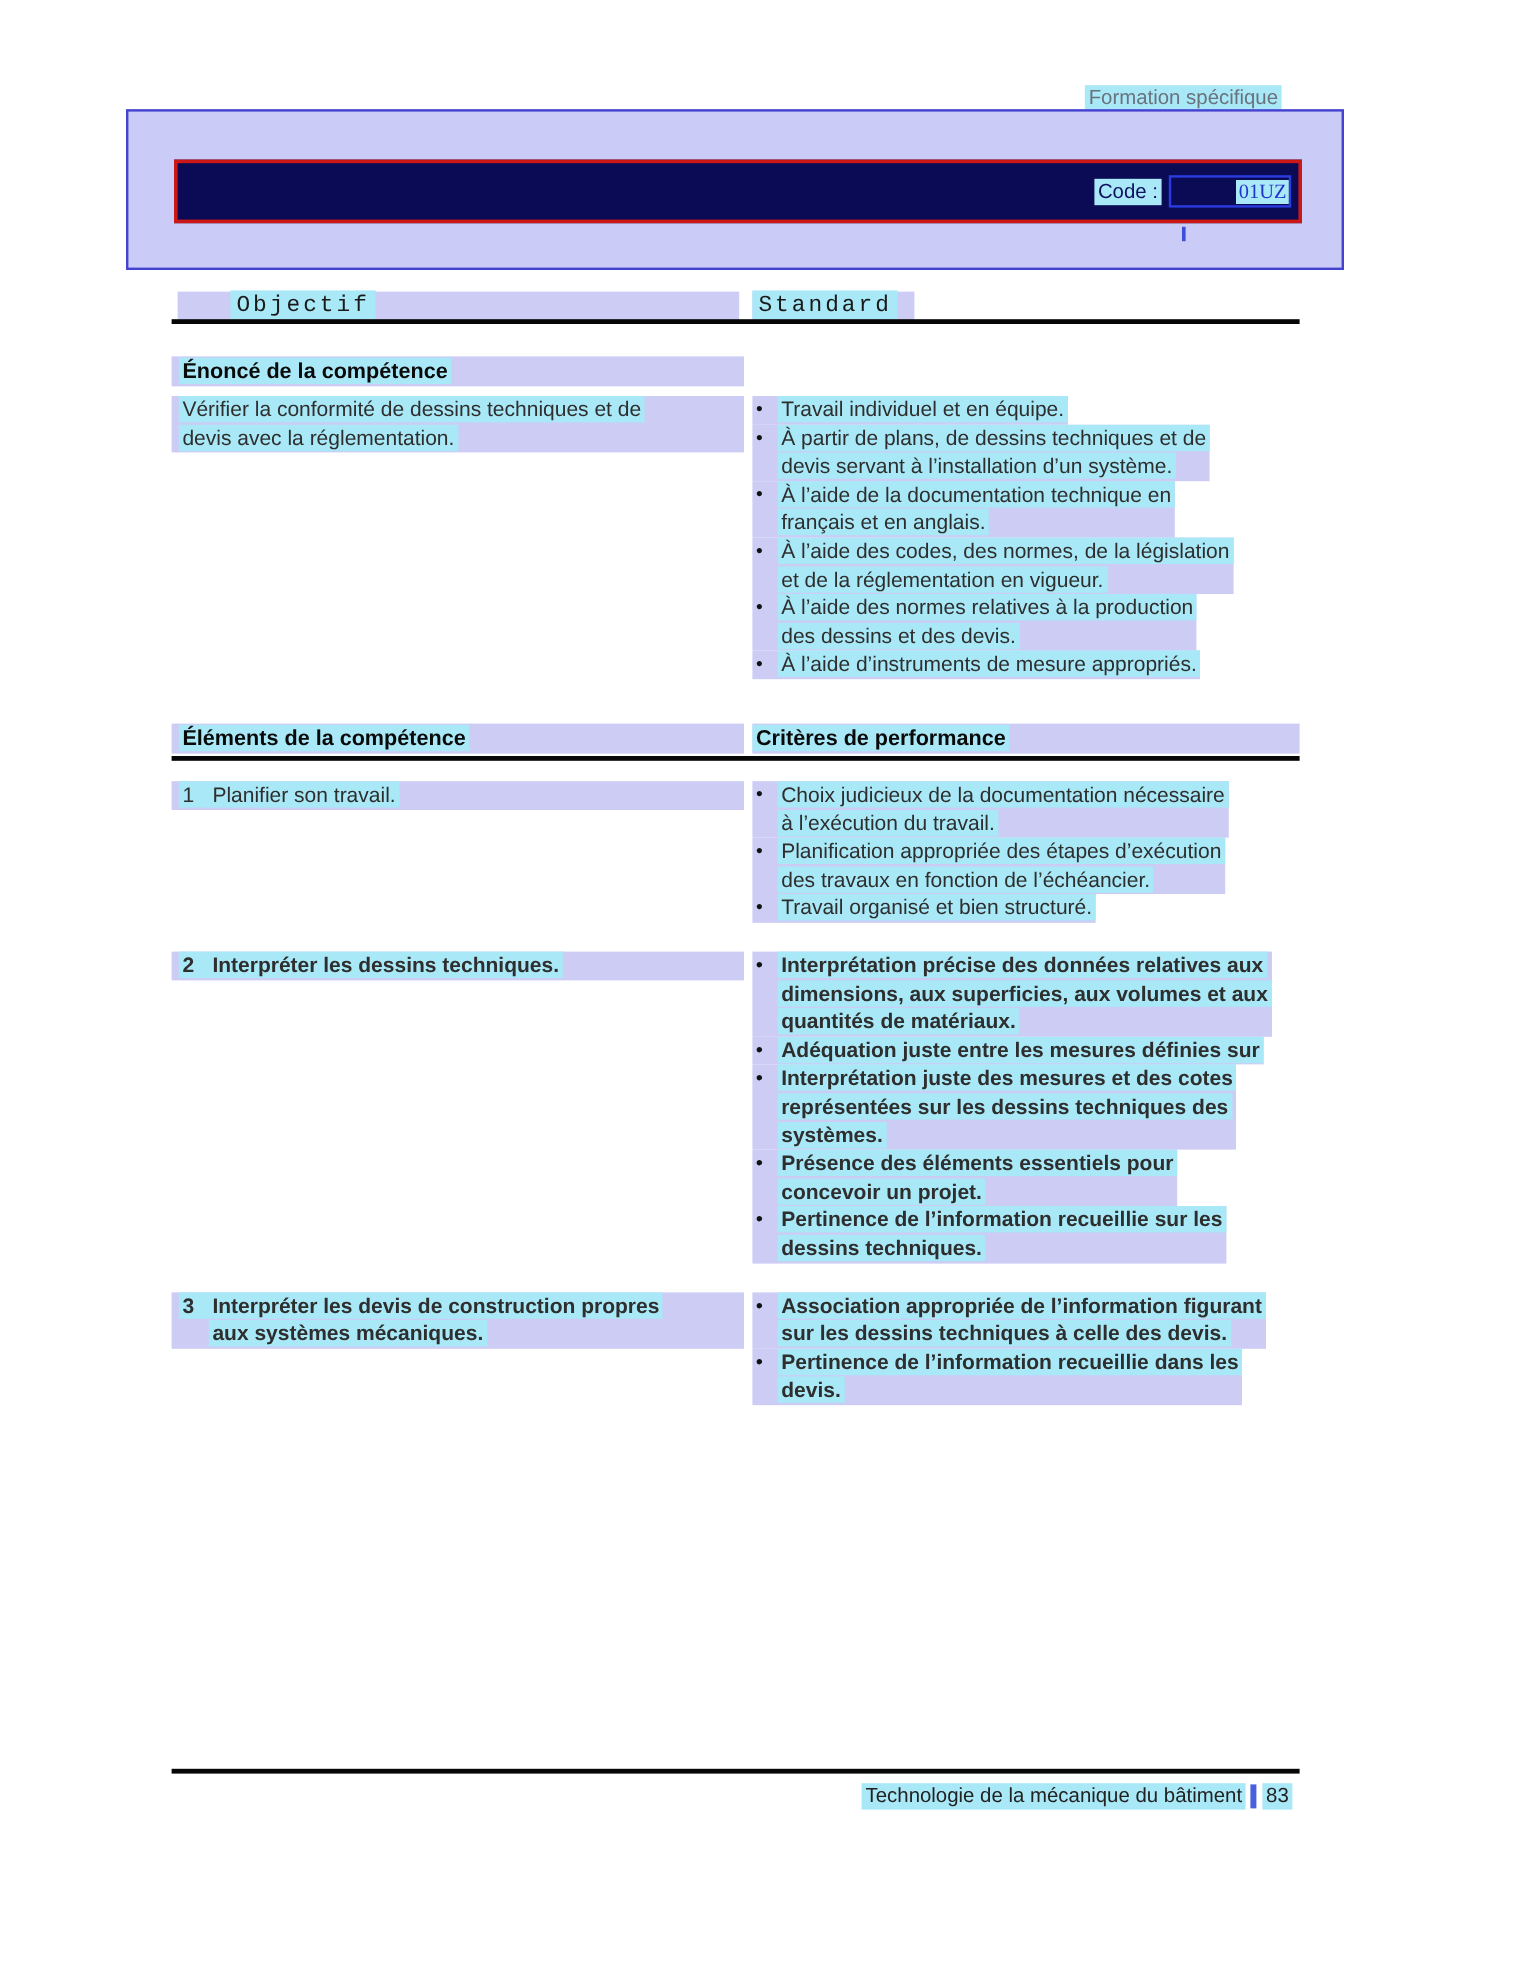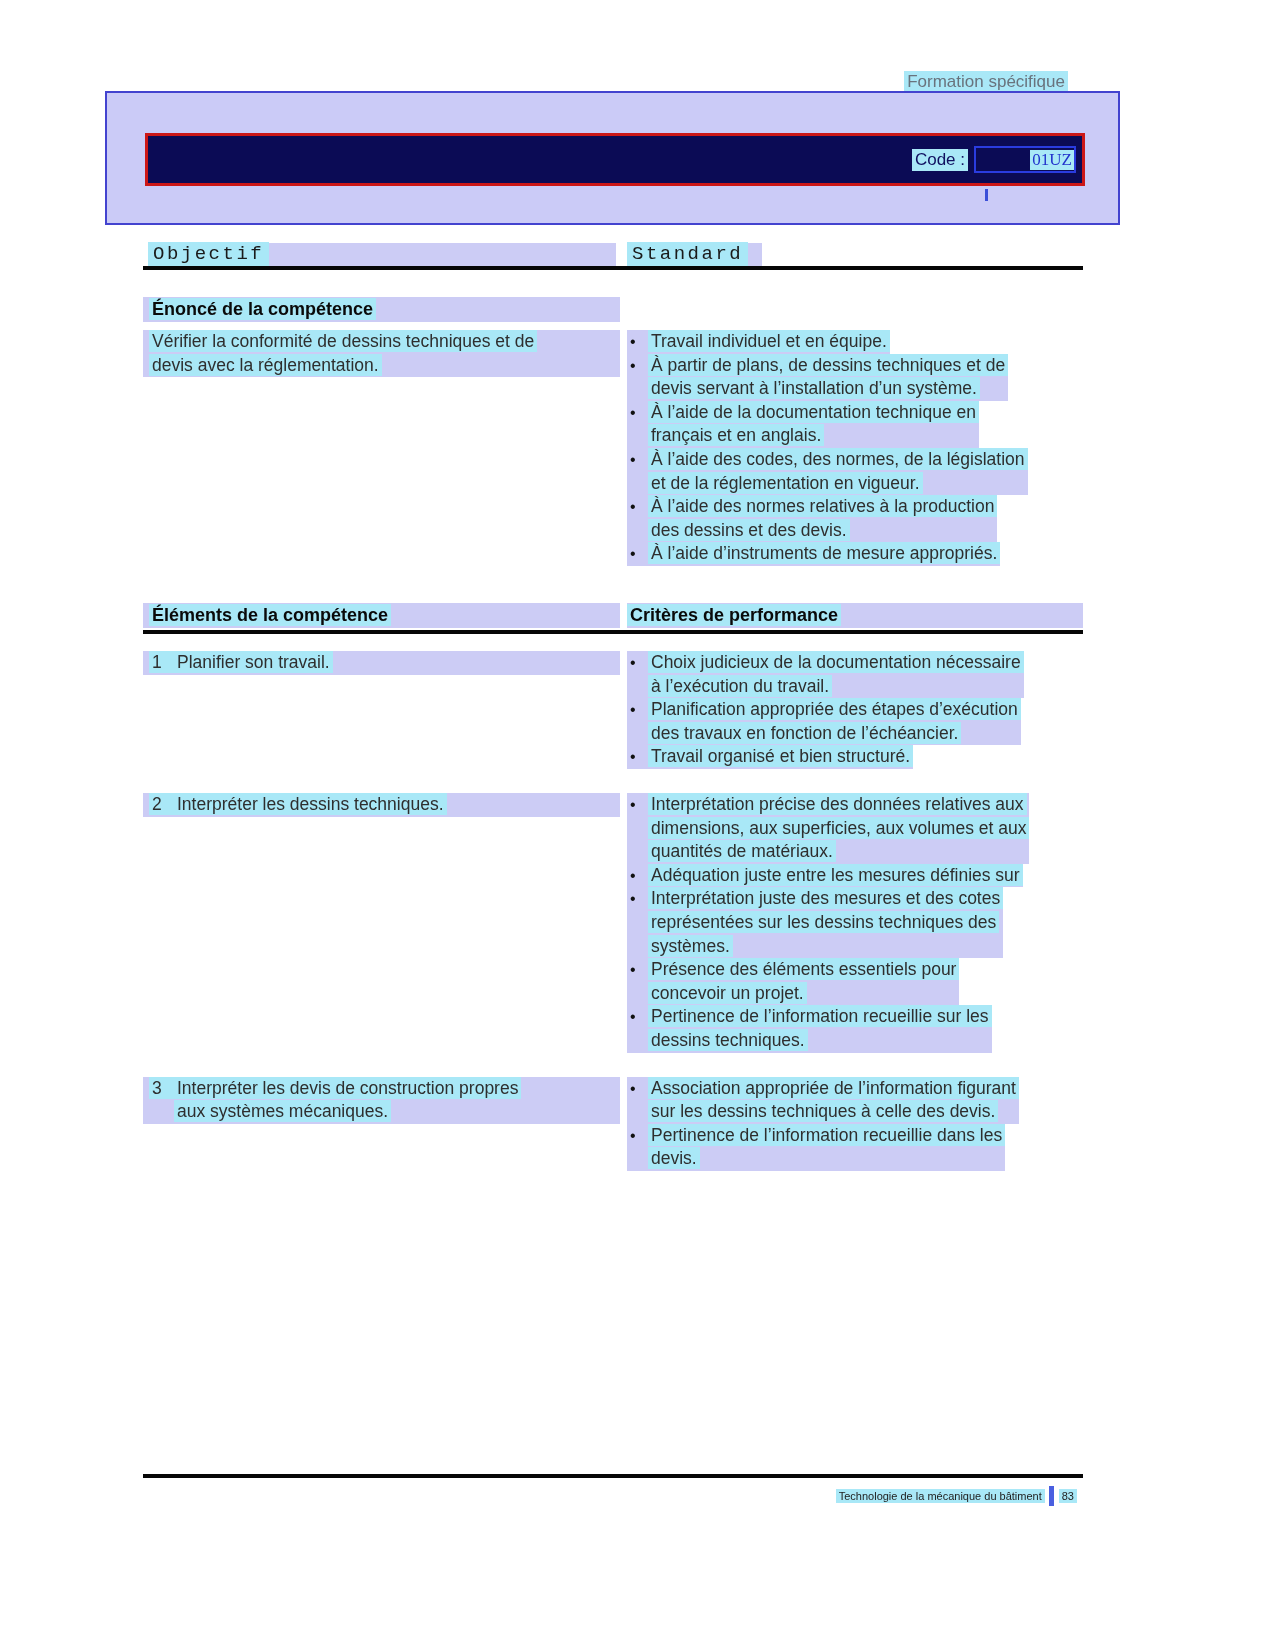--- a/index.html
+++ b/index.html
@@ -54,46 +54,46 @@
   .codeval{color:#2233cc;font-size:17px;padding:0 2px;}
   .tick{position:absolute;left:878px;top:96px;width:3px;height:12px;background:#3b4fd8;}
 
   
   .abs-row{position:absolute;left:143px;width:940px;}
   .tworow{display:flex;}
   .col-l{flex:0 0 477px;margin-right:7px;}
   .col-r{flex:0 0 456px;}
 
   .objstd{top:243px;}
-  .objbar{margin-left:5px;width:468px;height:24px;}
+  .objbar{margin-left:5px;width:468px;height:24px;padding-left:44px;}
   .stdbar{width:fit-content;padding-right:14px;height:24px;}
 
   .rule{position:absolute;left:143px;width:940px;height:4px;background:#060606;}
   .rule1{top:266px;}
   .rule2{top:630px;}
   .rule3{top:1474px;}
 
   .s1hdr{top:297px;}
   .s1body{top:330px;justify-content:flex-end;}
   .s2hdr{top:603px;}
   .s2rows{top:651px;}
   .hdrcell{height:25px;line-height:25px;}
 
   .bullet{display:flex;background:var(--lav);width:fit-content;}
   .dot{flex:0 0 21px;padding-left:3px;line-height:23.6px;color:#111;font-size:16px;}
   .btext{min-width:0;}
 
   .crow{display:flex;}
-  .crow + .crow{margin-top:24px;}
+  .crow + .crow{margin-top:24px;font-weight:bold;}
 
   
   .footer{
     position:absolute;left:143px;top:1486px;width:940px;
     display:flex;align-items:center;justify-content:flex-end;
-    font-size:11px;color:#222;
+    font-size:17px;color:#222;
   }
   .vbar{display:inline-block;width:5px;height:20px;background:#4a5fe0;margin:0 5px 0 4px;}
   .fnum{margin-right:6px;}
 </style>
 </head>
 <body>
 
 <div class="page">
 
   <div class="top-label hl">Formation spécifique</div>

